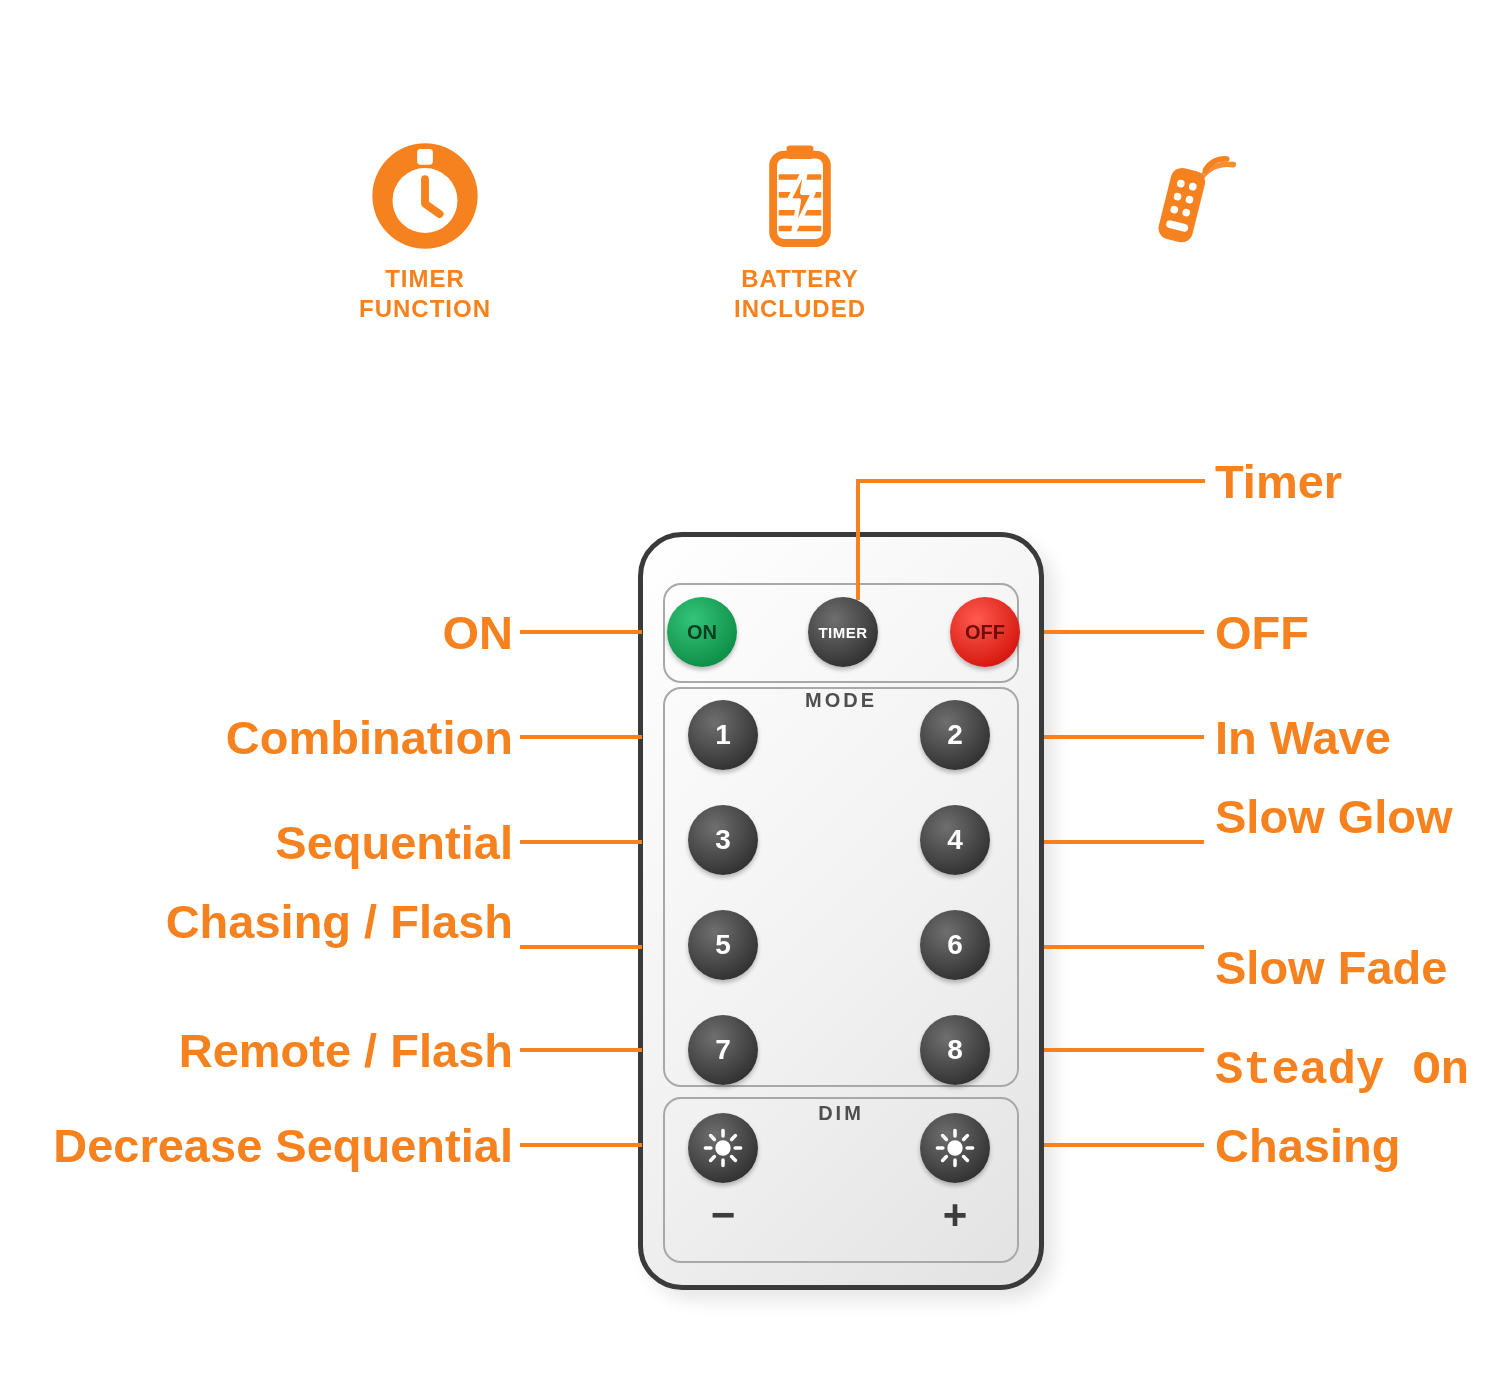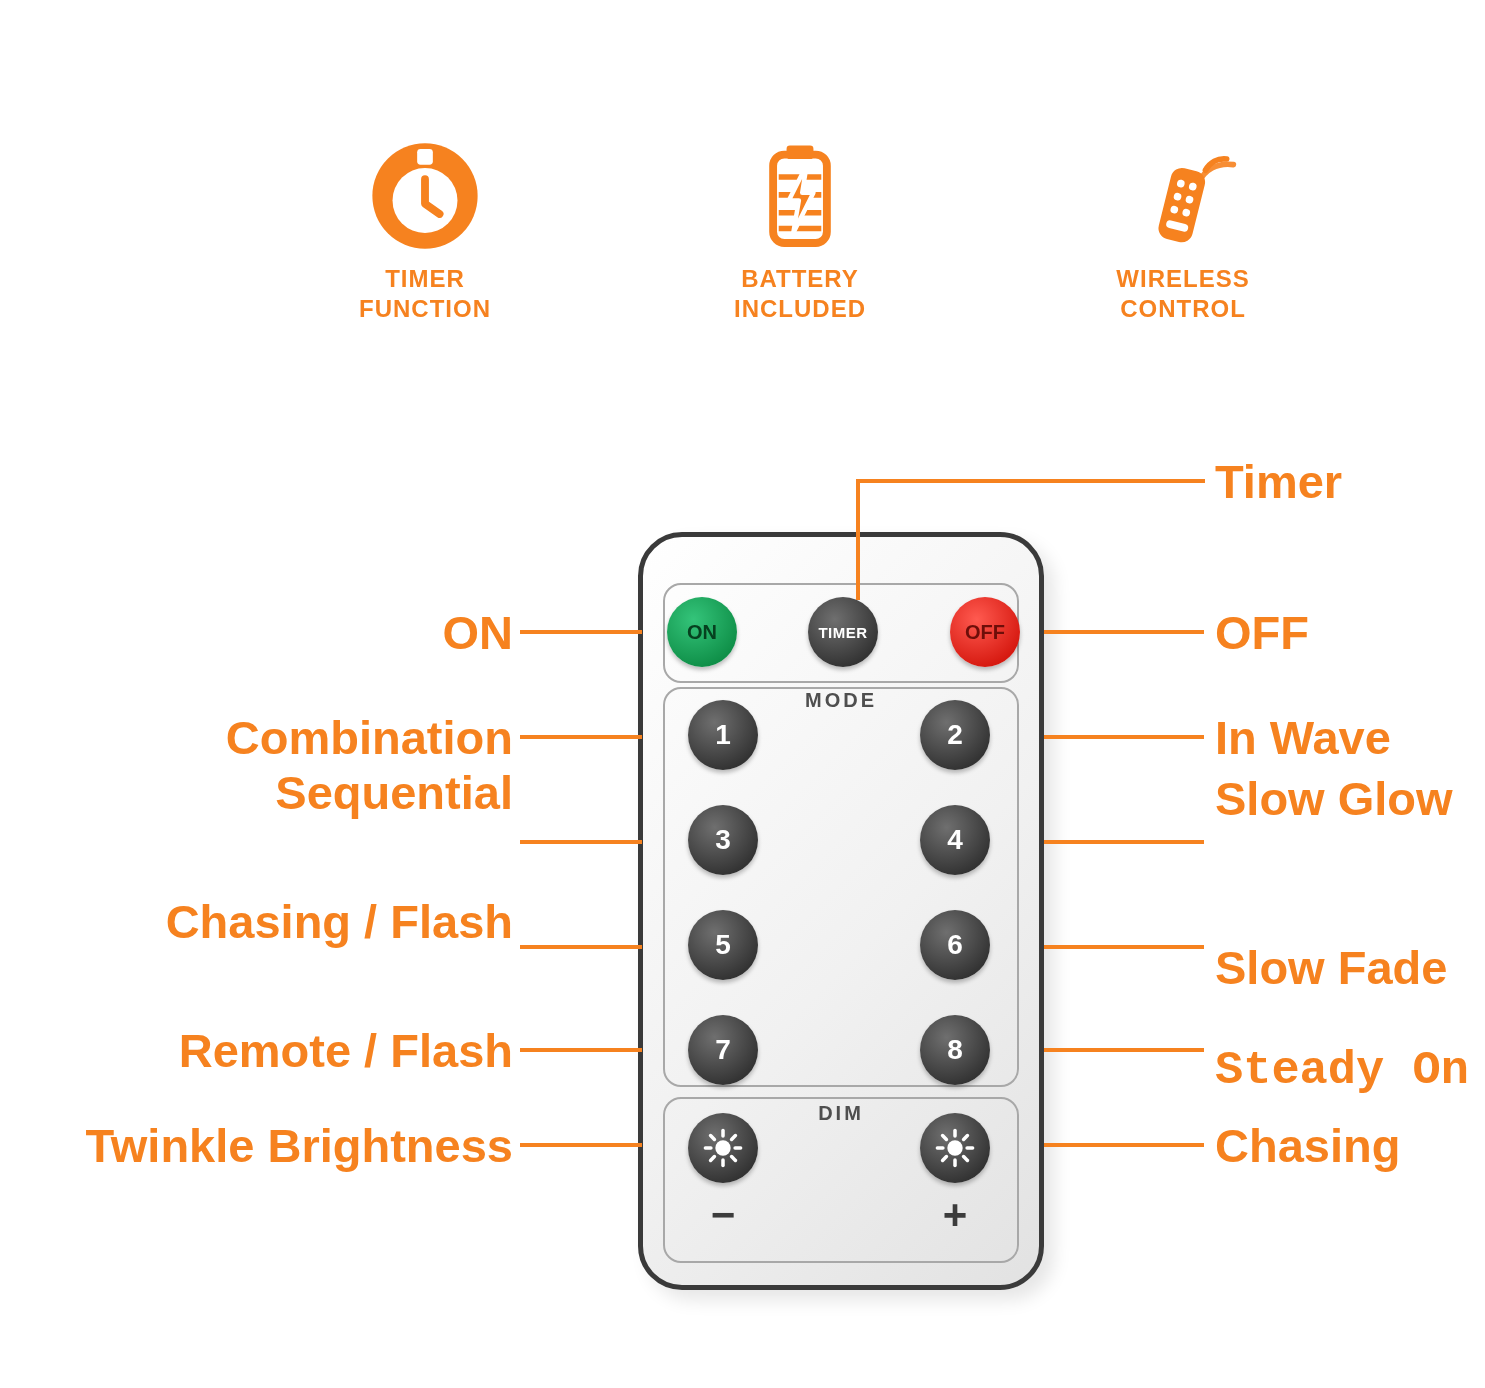--- a/index.html
+++ b/index.html
@@ -112,24 +112,20 @@
           <circle cx="43" cy="52" r="3.4" fill="#ffffff"></circle>
           <circle cx="54" cy="52" r="3.4" fill="#ffffff"></circle>
           <circle cx="43" cy="64" r="3.4" fill="#ffffff"></circle>
           <circle cx="54" cy="64" r="3.4" fill="#ffffff"></circle>
           <rect x="39" y="74" width="20" height="7" rx="3.5" fill="#ffffff"></rect>
         </g>
         <path d="M70 27 C 74 20, 81 16, 89 17" fill="none" stroke="#F6821F" stroke-width="5" stroke-linecap="round"></path>
         <path d="M64 38 C 69 27, 80 20, 95 22" fill="none" stroke="#F6821F" stroke-width="5" stroke-linecap="round" opacity="0.9"></path>
       </svg>
     </div>
-    <div class="caption">
-      <span>WIRELESS</span><br>
-      <span>CONTROL</span>
-    </div>
   </div>
 
   <div class="remote">
     <div class="panel panel-power"></div>
     <div class="panel panel-mode"></div>
     <div class="panel panel-dim"></div>
 
     <div class="btn btn-green btn-word" style="left:24px;top:60px;">ON</div>
     <div class="btn btn-dark btn-timer" style="left:165px;top:60px;">TIMER</div>
     <div class="btn btn-red  btn-word" style="left:307px;top:60px;">OFF</div>
@@ -189,39 +185,39 @@
   <div class="callout-line vertical" style="left:856px;top:479px;height:121px;"></div>
   <div class="callout-line" style="left:856px;top:479px;width:349px;"></div>
   <div class="callout-label right-label" style="top:481px;">Timer</div>
 
   <div class="callout-label left-label" style="top:632px;">ON</div>
   <div class="callout-line" style="left:520px;top:630px;width:122px;"></div>
 
   <div class="callout-label left-label" style="top:737px;">Combination</div>
   <div class="callout-line" style="left:520px;top:735px;width:122px;"></div>
 
-  <div class="callout-label left-label" style="top:792px;">Sequential</div>
+  <div class="callout-label left-label" style="top:842px;">Sequential</div>
   <div class="callout-line" style="left:520px;top:840px;width:122px;"></div>
 
   <div class="callout-label left-label" style="top:921px;">Chasing / Flash</div>
   <div class="callout-line" style="left:520px;top:945px;width:122px;"></div>
 
   <div class="callout-label left-label" style="top:1050px;">Remote / Flash</div>
   <div class="callout-line" style="left:520px;top:1048px;width:122px;"></div>
 
-  <div class="callout-label left-label" style="top:1145px;">Twinkle Brightness</div>
+  <div class="callout-label left-label" style="top:1145px;">Decrease Sequential</div>
   <div class="callout-line" style="left:520px;top:1143px;width:122px;"></div>
 
   <div class="callout-label right-label" style="top:632px;">OFF</div>
   <div class="callout-line" style="left:1044px;top:630px;width:160px;"></div>
 
   <div class="callout-label right-label" style="top:737px;">In Wave</div>
   <div class="callout-line" style="left:1044px;top:735px;width:160px;"></div>
 
-  <div class="callout-label right-label" style="top:798px;text-align:center;">Slow Glow</div>
+  <div class="callout-label right-label" style="top:816px;text-align:center;">Slow Glow</div>
   <div class="callout-line" style="left:1044px;top:840px;width:160px;"></div>
 
   <div class="callout-label right-label" style="top:967px;">Slow Fade</div>
   <div class="callout-line" style="left:1044px;top:945px;width:160px;"></div>
 
   <div class="callout-label right-label" style="top:1070px;font-family:Liberation Mono, monospace;">Steady On</div>
   <div class="callout-line" style="left:1044px;top:1048px;width:160px;"></div>
 
   <div class="callout-label right-label" style="top:1145px;">Chasing</div>
   <div class="callout-line" style="left:1044px;top:1143px;width:160px;"></div>

